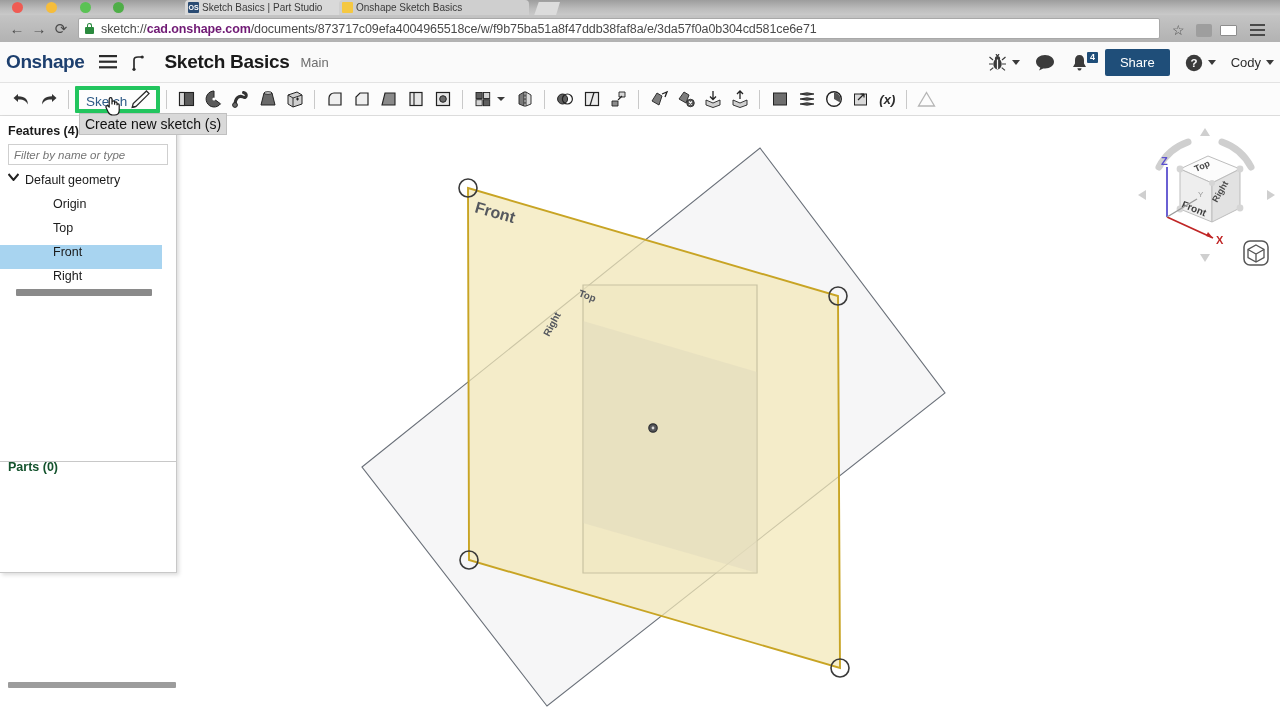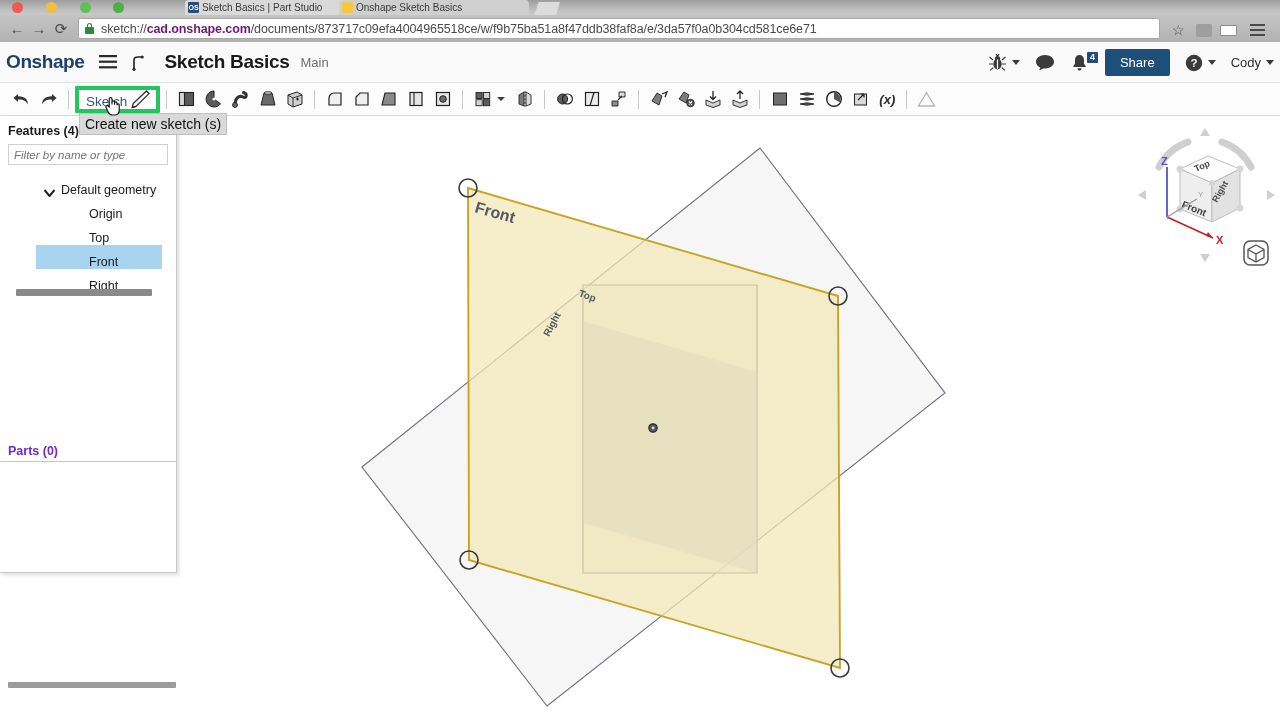--- a/index.html
+++ b/index.html
@@ -126,33 +126,32 @@
     margin:0 8px; height:21px; border:1px solid #cfcfcf; background:#fff;
     display:flex; align-items:center; padding:0 5px;
   }
   .filter-box input {
     border:none; outline:none; width:100%; font-size:11.5px;
     font-family:"Liberation Sans",sans-serif; font-style:italic; color:#9a9a9a;
     background:transparent;
   }
   .tree { margin-top:8px; }
   .tree-row {
-    height:24px; display:flex; align-items:flex-end; font-size:12.5px; color:#1a1a1a;
+    height:24px; display:flex; align-items:flex-start; font-size:12.5px; color:#1a1a1a;
     padding-left:8px;
-    margin-left:36px;
   }
   .tree-row.child { padding-left:53px; margin-right:14px; }
   .tree-row.selected { background:#a8d4f0; }
   .tw { width:13px; display:flex; align-items:center; color:#222; margin-right:4px; }
   .tree-scroll {
     position:absolute; left:16px; top:173px; width:136px; height:7px;
     background:#8a8a8a; border-radius:1px;
   }
   .panel-div { position:absolute; left:0; top:345px; width:176px; height:1px; background:#c8c8c8; }
-  .parts-title { position:absolute; left:8px; top:444px; font-size:12.5px; font-weight:bold; color:#6d28d9; }
+  .parts-title { position:absolute; left:8px; top:460px; font-size:12.5px; font-weight:bold; color:#14532d; }
   .panel-hscroll { position:absolute; left:8px; top:566px; width:168px; height:6px; background:#9c9c9c; border-radius:1px; }
 
   
   .viewport { position:absolute; left:177px; top:116px; width:1103px; height:604px; background:#fff; overflow:hidden; }
   .vp-svg { position:absolute; left:-177px; top:-116px; }
 
   
   .viewcube { position:absolute; left:1135px; top:125px; width:140px; height:140px; }
   .vc-home { position:absolute; left:1243px; top:240px; width:26px; height:26px; }
 

